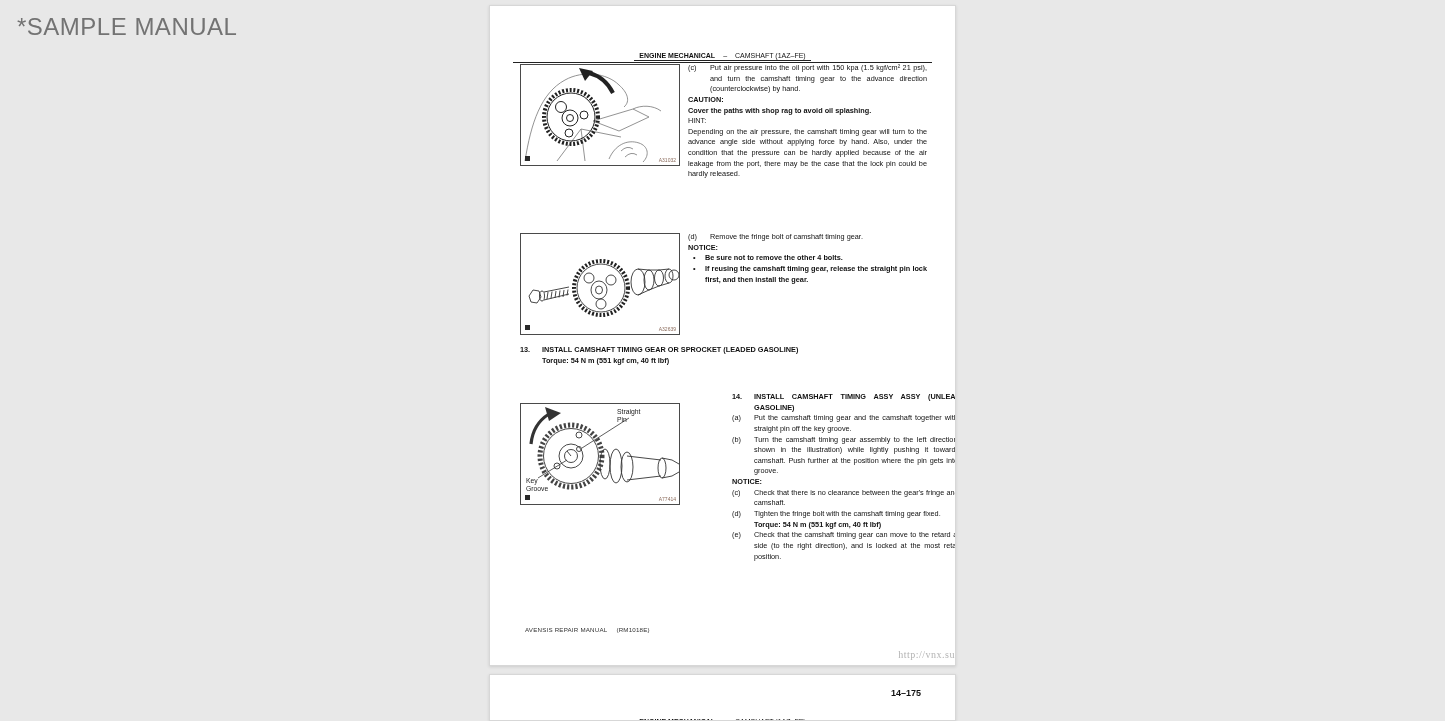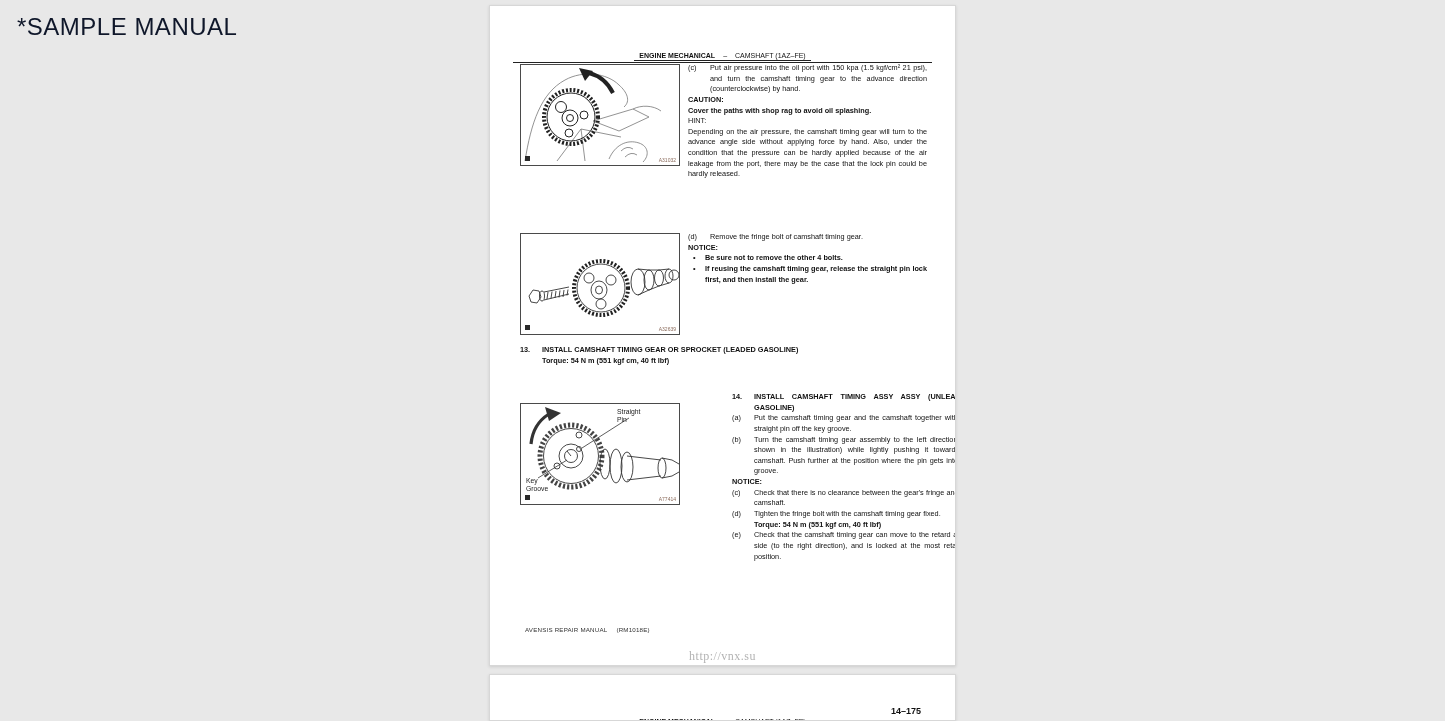--- a/index.html
+++ b/index.html
@@ -6,35 +6,35 @@
   html,body { width:1445px; height:721px; }
   body {
     background:#e8e8e8;
     font-family:"Liberation Sans", sans-serif;
     position:relative;
     overflow:hidden;
     color:#1a1a1a;
   }
   .sample-label {
     position:absolute; left:17px; top:13px;
-    font-size:24px; color:#0f172a; letter-spacing:0.5px;
+    font-size:24px; color:#737373; letter-spacing:0.5px;
   }
   .page {
     position:absolute; left:489px; width:467px;
     background:#ffffff;
     border:1px solid #d7d7d7;
     box-shadow:0 1px 3px rgba(0,0,0,0.12);
     overflow:hidden;
   }
   .page-1 { top:5px; height:661px; }
   .page-2 { top:674px; height:47px; }
 
   .pgnum { position:absolute; font-weight:bold; font-size:9px; color:#111; }
   .p1-num { left:30px; top:31px;margin-top:44px; }
-  .p2-num { right:34px; top:31px; }
+  .p2-num { right:34px; top:13px; }
 
   .hdr-text {
     position:absolute; left:0; right:0; text-align:center;
     font-size:7px; color:#111; white-space:nowrap;
   }
   .p1-hdr { top:46px; }
   .p2-hdr { top:43px; }
   .hdr-inner { display:inline-block; border-bottom:1px solid #222; padding:0 5px 1px 5px; }
   .hdr-section { font-weight:bold; }
   .hdr-dash { padding:0 8px; }
@@ -72,23 +72,23 @@
   .bullet-item { display:flex; font-weight:bold; }
   .bullet-item .bm { flex:0 0 17px; padding-left:5px; }
   .bullet-item .t { flex:1; text-align:justify; }
 
   .footer {
     position:absolute; left:35px; top:620px;
     font-size:6.2px; color:#333; letter-spacing:0.2px;
   }
   .footer .code { margin-left:9px; }
   .watermark {
-    position:absolute; left:0; right:0; top:643px; text-align:center;
+    position:absolute; left:0; right:0; top:643px; text-align:right;
     font-family:"Liberation Serif", serif;
-    font-size:12px; color:#b3b3b3; letter-spacing:0.5px;
+    font-size:10px; color:#b3b3b3; letter-spacing:0.5px;
   }
 </style>
 </head>
 <body>
 
 <div class="sample-label">*SAMPLE MANUAL</div>
 
 <div class="page page-1">
 
   <div class="pgnum p1-num">14–174</div>

